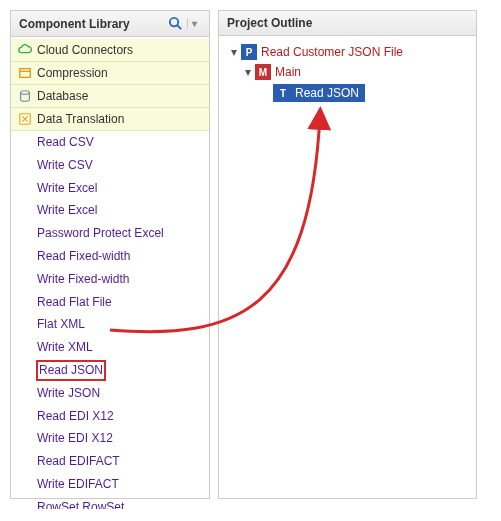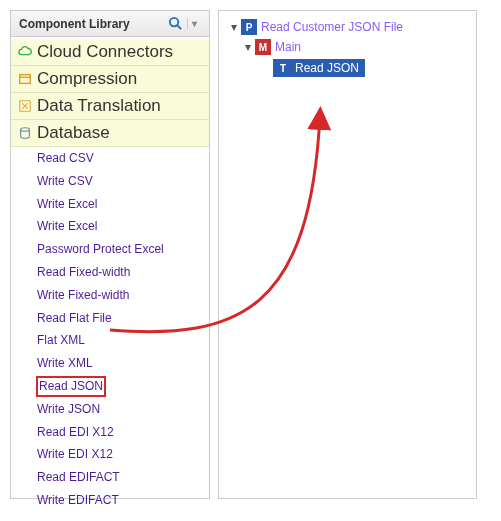--- a/index.html
+++ b/index.html
@@ -6,33 +6,33 @@
     body { font-family: Arial, sans-serif; font-size: 12px; color: #333; background: #fff; padding: 10px; }
     .container { display: flex; gap: 8px; width: 481px; height: 489px; }
     .panel { border: 1px solid #ccc; background: #fff; flex-shrink: 0; }
     .left-panel { width: 200px; }
     .right-panel { width: 259px; }
     .panel-header { background: linear-gradient(to bottom, #f7f7f7, #e8e8e8); border-bottom: 1px solid #ccc; padding: 5px 8px; font-weight: bold; font-size: 12px; display: flex; align-items: center; justify-content: space-between; }
     .header-actions { display: flex; align-items: center; gap: 4px; }
     .search-icon svg { display: block; }
     .dropdown-icon { color: #888; font-size: 10px; padding: 0 4px; border-left: 1px solid #ccc; cursor: pointer; }
     .panel-body { padding: 2px 0; }
-    .cat { display: flex; align-items: center; padding: 3px 6px; background: #fafbd9; border-bottom: 1px solid #e4e4c1; cursor: pointer; font-size: 17px; color: #333; }
+    .cat { display: flex; align-items: center; padding: 3px 6px; background: #fafbd9; border-bottom: 1px solid #e4e4c1; cursor: pointer; font-size: 12px; color: #333; }
     .cat .icon { width: 16px; height: 16px; display: flex; align-items: center; justify-content: center; margin-right: 4px; flex-shrink: 0; }
     .subitems { }
     .subitem { padding: 3px 6px 3px 26px; font-size: 12px; color: #4c1d95; cursor: pointer; line-height: 1.4; }
     .subitem.highlighted { outline: 2px solid #d62828; outline-offset: -1px; display: inline-block; margin-left: 26px; padding: 1px 2px; }
     .subitems .subitem.highlighted { padding-left: 2px; }
     .tree-row { display: flex; align-items: center; padding: 2px 0; font-size: 12px; }
     .tree-toggle { width: 14px; display: flex; justify-content: center; cursor: pointer; color: #555; }
     .tree-icon { width: 16px; height: 16px; display: flex; align-items: center; justify-content: center; margin-right: 4px; font-size: 10px; font-weight: bold; color: #fff; }
     .tree-icon.p { background: #2a5db0; }
     .tree-icon.m { background: #C53030; }
     .tree-icon.t { background: #2a5db0; }
-    .tree-label { color: #8b5cf6; cursor: pointer; }
+    .tree-label { color: #b91c1c; cursor: pointer; }
     .tree-label.selected { background: #2a5db0; color: #fff; padding: 1px 6px 1px 0; display: flex; align-items: center; }
     .tree-label.selected .tree-icon { margin-left: 2px; }
     .tree-row.level-0 { padding-left: 2px; }
     .tree-row.level-1 { padding-left: 16px; }
     .tree-row.level-2 { padding-left: 34px; }
     .arrow-overlay { position: absolute; pointer-events: none; }
   </style>
 </head>
 <body>
 
@@ -64,34 +64,34 @@
             <svg width="14" height="14" viewBox="0 0 16 16">
               <rect x="2" y="3" width="12" height="10" fill="none" stroke="#d99b1a" stroke-width="1.5"></rect>
               <line x1="2" y1="6" x2="14" y2="6" stroke="#d99b1a" stroke-width="1.5"></line>
             </svg>
           </span>
           <span>Compression</span>
         </div>
         <div class="cat">
           <span class="icon">
             <svg width="14" height="14" viewBox="0 0 16 16">
+              <ellipse cx="8" cy="4" rx="5" ry="2" fill="none" stroke="#6a8fa3" stroke-width="1.3"></ellipse>
+              <path d="M3 4v8c0 1.1 2.2 2 5 2s5-.9 5-2V4" fill="none" stroke="#6a8fa3" stroke-width="1.3"></path>
+            </svg>
+          </span>
+          <span>Database</span>
+        </div>
+        <div class="cat">
+          <span class="icon">
+            <svg width="14" height="14" viewBox="0 0 16 16">
               <rect x="2" y="2" width="12" height="12" rx="1" fill="none" stroke="#e8a535" stroke-width="1.3"></rect>
               <path d="M5 5l6 6M11 5l-6 6" stroke="#e8a535" stroke-width="1.3"></path>
             </svg>
           </span>
           <span>Data Translation</span>
-        </div>
-        <div class="cat">
-          <span class="icon">
-            <svg width="14" height="14" viewBox="0 0 16 16">
-              <ellipse cx="8" cy="4" rx="5" ry="2" fill="none" stroke="#6a8fa3" stroke-width="1.3"></ellipse>
-              <path d="M3 4v8c0 1.1 2.2 2 5 2s5-.9 5-2V4" fill="none" stroke="#6a8fa3" stroke-width="1.3"></path>
-            </svg>
-          </span>
-          <span>Database</span>
         </div>
         <div class="subitems">
           <div class="subitem">Read CSV</div>
           <div class="subitem">Write CSV</div>
           <div class="subitem">Write Excel</div>
           <div class="subitem">Write Excel</div>
           <div class="subitem">Password Protect Excel</div>
           <div class="subitem">Read Fixed-width</div>
           <div class="subitem">Write Fixed-width</div>
           <div class="subitem">Read Flat File</div>
@@ -103,20 +103,23 @@
           <div class="subitem">Write EDI X12</div>
           <div class="subitem">Read EDIFACT</div>
           <div class="subitem">Write EDIFACT</div>
           <div class="subitem">RowSet RowSet</div>
           <div class="subitem">Modify RowSet</div>
         </div>
       </div>
   </div>
 
   <div class="panel right-panel">
+    <div class="panel-header">
+      <span>Project Outline</span>
+    </div>
     <div class="panel-body" style="padding:6px;">
       <div class="tree-row level-0">
         <span class="tree-toggle">▾</span>
         <span class="tree-icon p">P</span>
         <span class="tree-label">Read Customer JSON File</span>
       </div>
       <div class="tree-row level-1">
         <span class="tree-toggle">▾</span>
         <span class="tree-icon m">M</span>
         <span class="tree-label">Main</span>

